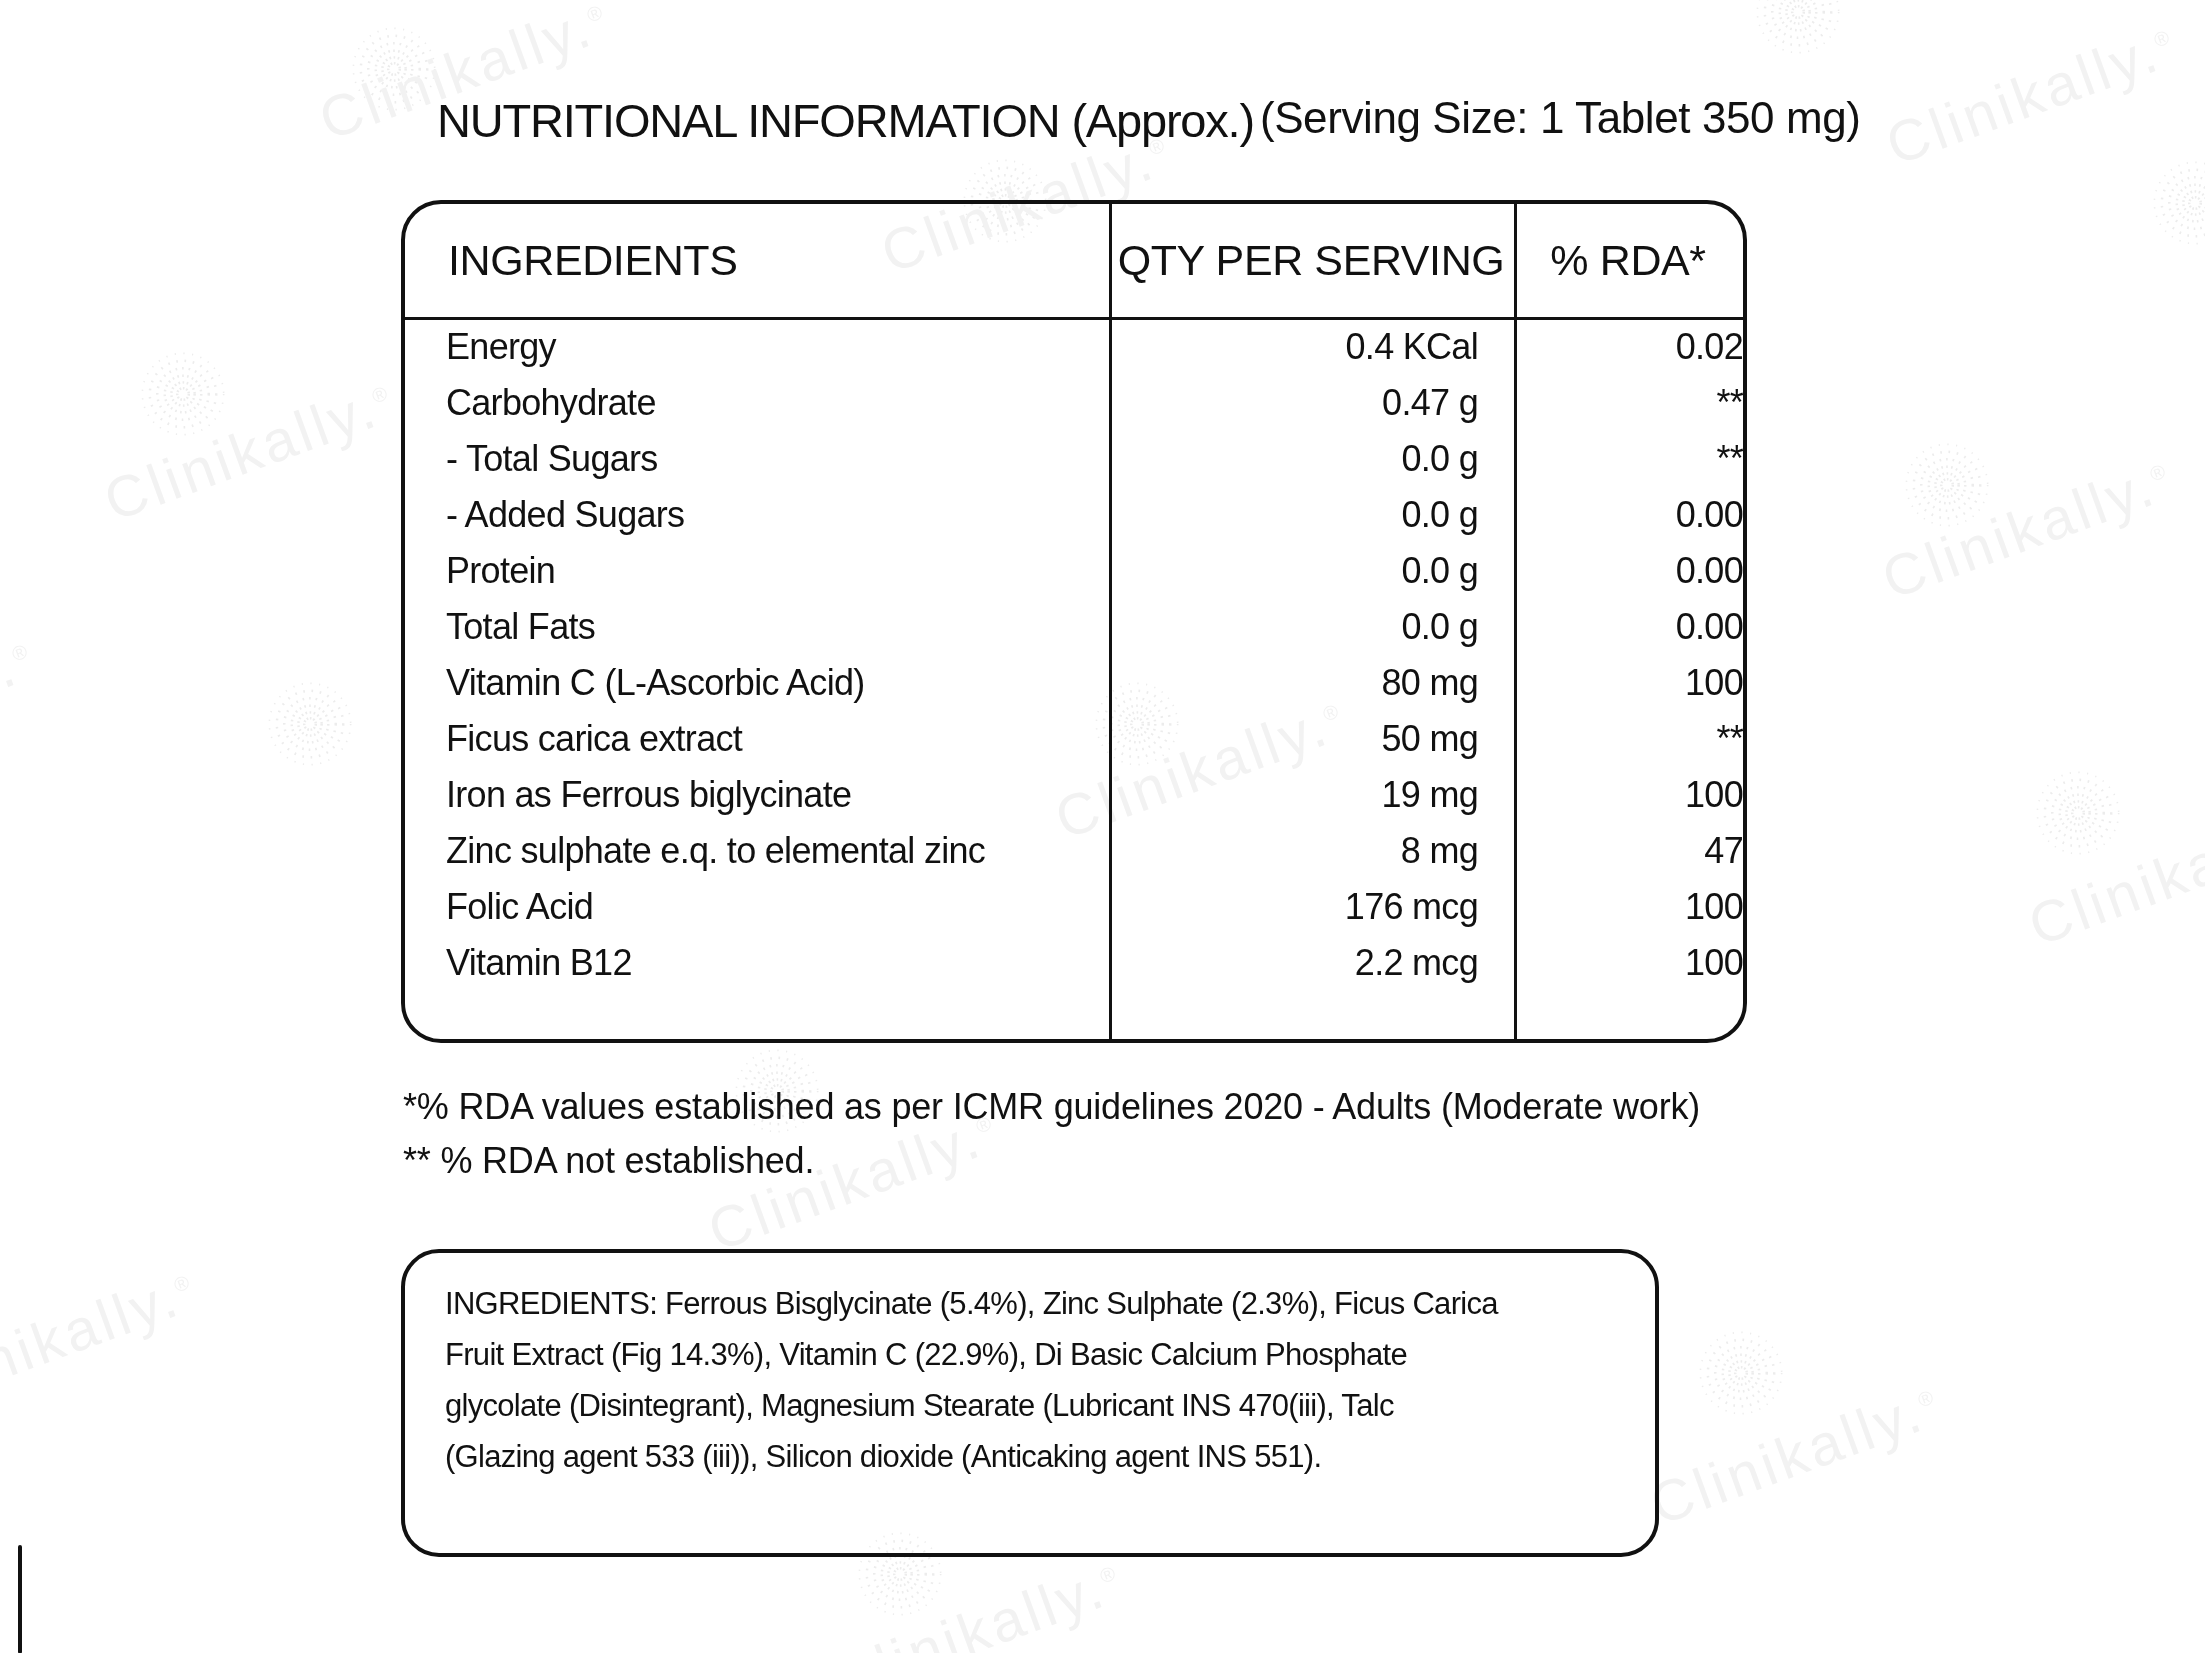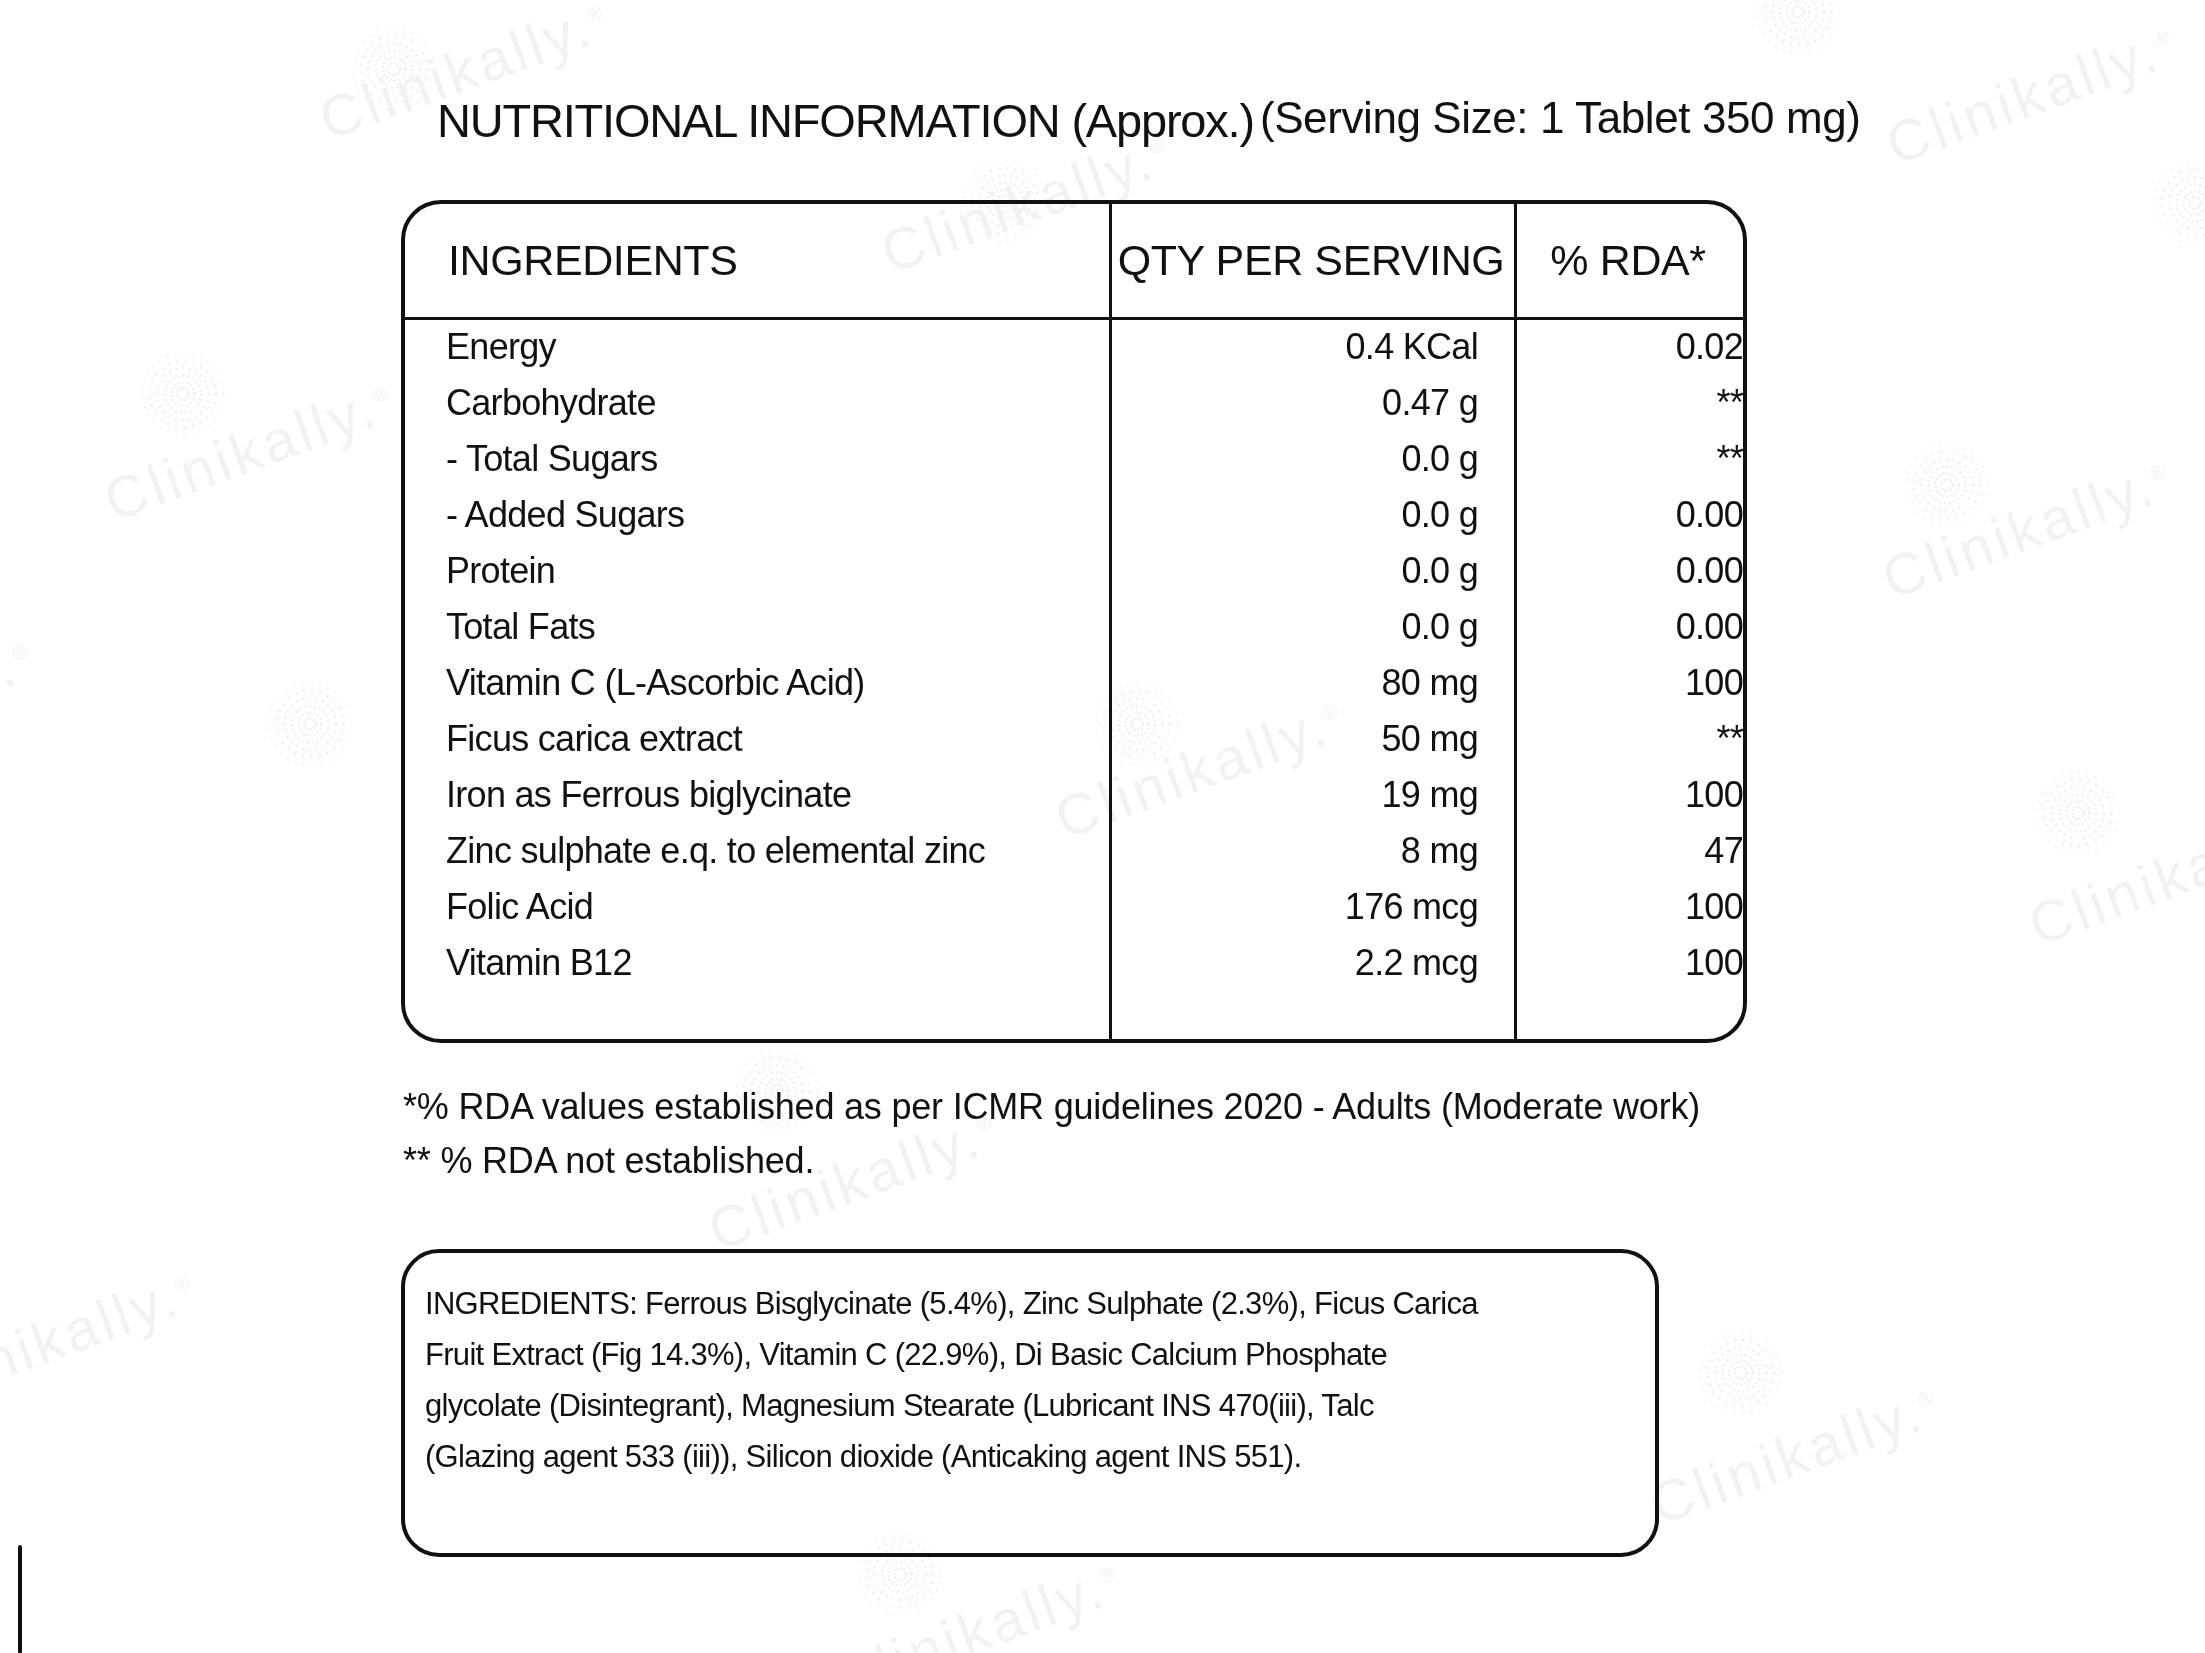--- a/index.html
+++ b/index.html
@@ -117,21 +117,21 @@
   
   .ingbox {
     position: absolute;
     left: 401px;
     top: 1249px;
     width: 1258px;
     height: 308px;
     border: 4.1px solid #111111;
     border-radius: 38px;
     box-sizing: border-box;
-    padding: 25px 20px;
+    padding: 25px 40px;
     font-size: 31px;
     letter-spacing: -0.7px;
     line-height: 51px;
     z-index: 3;
     white-space: nowrap;
   }
 
   
   .cropline {
     position: absolute;

